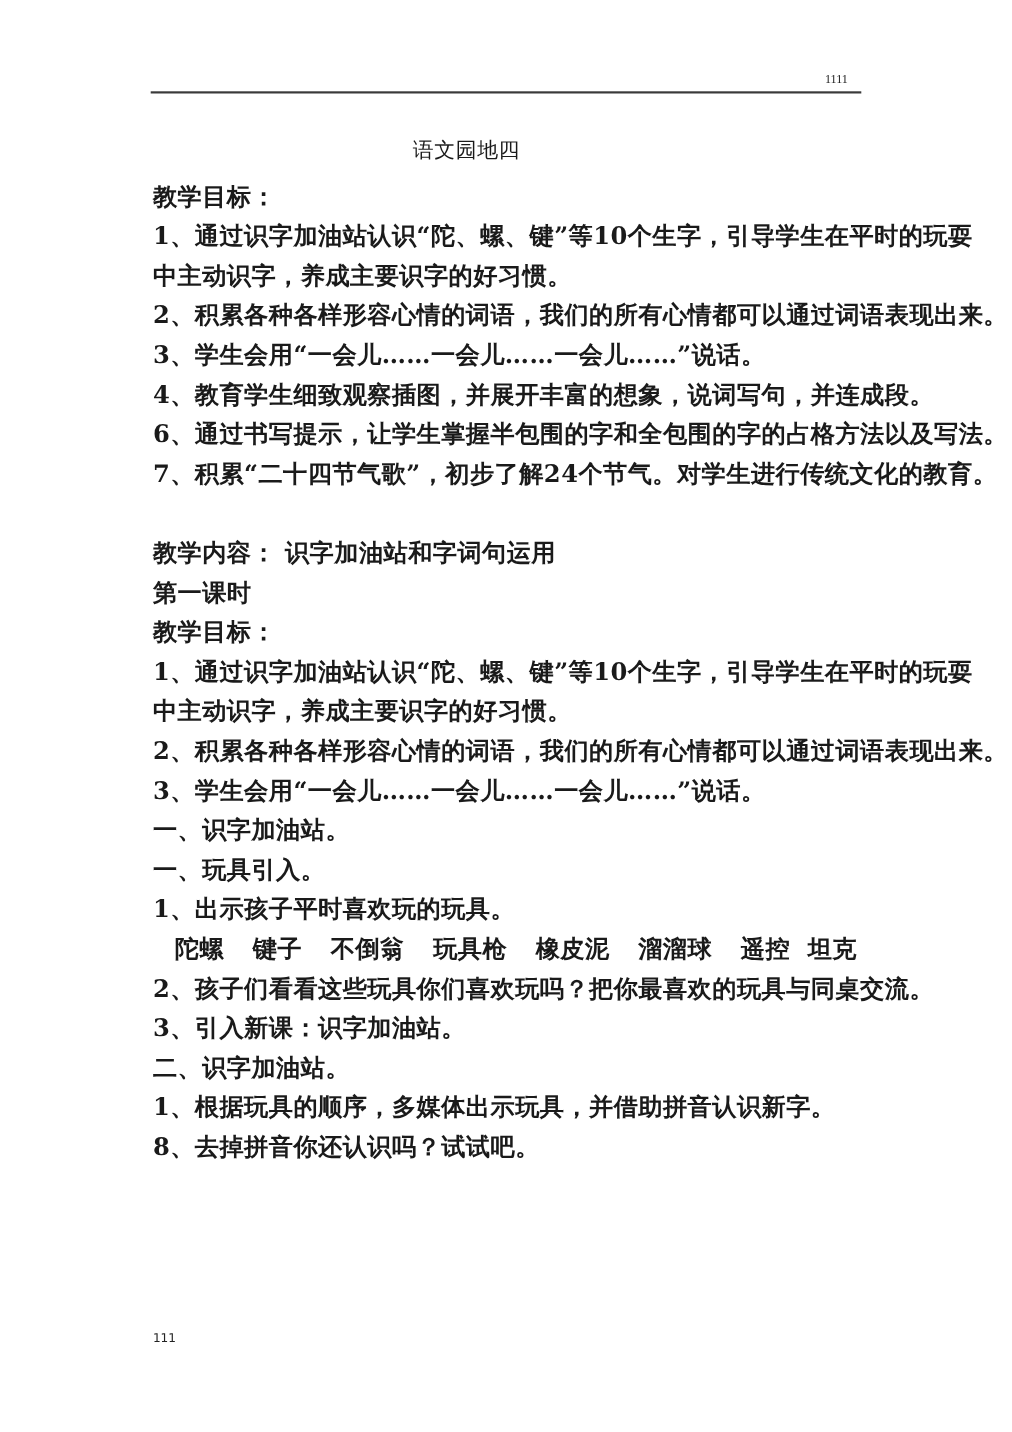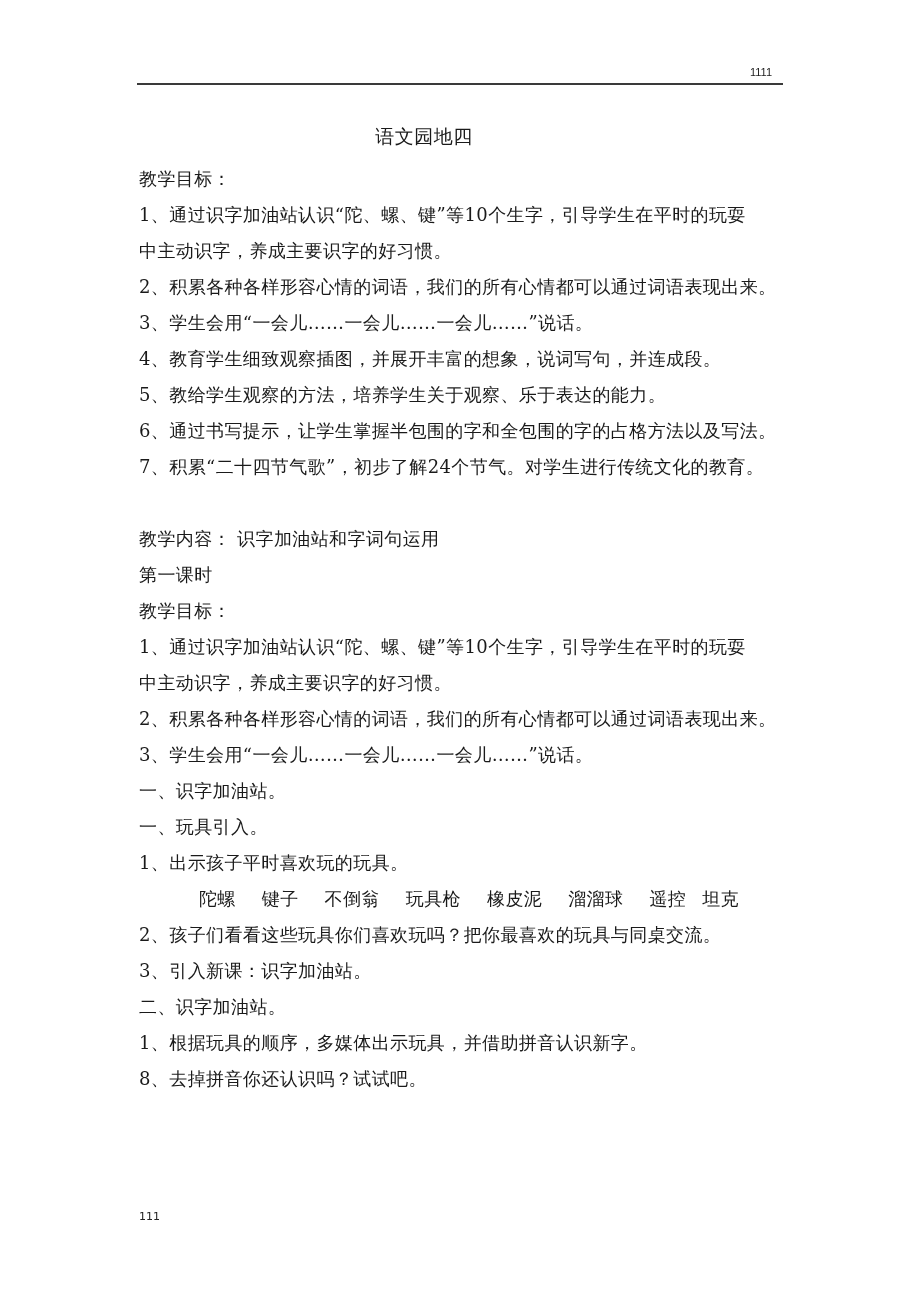--- a/index.html
+++ b/index.html
@@ -1,21 +1,21 @@
 <!DOCTYPE html>
 <html><head>
   <meta charset="utf-8">
   <style>
     html, body { margin: 0; padding: 0; background: #ffffff; }
     body { width: 920px; height: 1302px; position: relative; overflow: hidden; font-family: "DejaVu Serif", "Liberation Serif", serif; color: #1a1a1a; }
-    .header-num { position: absolute; top: 66px; left: 750px; font-family: Liberation Sans, sans-serif; font-size: 11px; color: #222; }
+    .header-num { position: absolute; top: 66px; left: 750px; font-family: Liberation Serif, serif; font-size: 11px; color: #222; }
     .header-rule { position: absolute; top: 83px; left: 137px; width: 646px; height: 2px; background: #3a3a3a; }
     .title { position: absolute; top: 124px; left: 0; width: 848px; text-align: center; font-size: 19px; letter-spacing: 0.5px; }
     .body { position: absolute; top: 168px; left: 139px; width: 660px; }
-    .line { height: 36px; line-height: 22px; font-size: 18px; white-space: nowrap; letter-spacing: 0.4px; }
+    .line { height: 36px; line-height: 22px; font-size: 22px; white-space: nowrap; letter-spacing: 0.4px; font-weight: bold; }
     .gap { height: 36px; }
     .toys { display: flex; gap: 0; justify-content: center; }
     .toy { margin-right: 26px; }
     .toy:last-child { margin-right: 0; }
     .footer-num { position: absolute; top: 1210px; left: 139px; font-family: "DejaVu Sans", "Liberation Sans", sans-serif; font-size: 11px; color: #222; }
   </style>
 </head>
 <body>
 
 <div class="header-num">1111</div>
@@ -23,21 +23,20 @@
 
 <div class="title">语文园地四</div>
 
 <div class="body">
   <div class="line">教学目标：</div>
   <div class="line">1、通过识字加油站认识“陀、螺、键”等10个生字，引导学生在平时的玩耍</div>
   <div class="line">中主动识字，养成主要识字的好习惯。</div>
   <div class="line">2、积累各种各样形容心情的词语，我们的所有心情都可以通过词语表现出来。</div>
   <div class="line">3、学生会用“一会儿……一会儿……一会儿……”说话。</div>
   <div class="line">4、教育学生细致观察插图，并展开丰富的想象，说词写句，并连成段。</div>
-  <div class="line">5、教给学生观察的方法，培养学生关于观察、乐于表达的能力。</div>
   <div class="line">6、通过书写提示，让学生掌握半包围的字和全包围的字的占格方法以及写法。</div>
   <div class="line">7、积累“二十四节气歌”，初步了解24个节气。对学生进行传统文化的教育。</div>
   <div class="gap"></div>
   <div class="line">教学内容：  识字加油站和字词句运用</div>
   <div class="line">第一课时</div>
   <div class="line">教学目标：</div>
   <div class="line">1、通过识字加油站认识“陀、螺、键”等10个生字，引导学生在平时的玩耍</div>
   <div class="line">中主动识字，养成主要识字的好习惯。</div>
   <div class="line">2、积累各种各样形容心情的词语，我们的所有心情都可以通过词语表现出来。</div>
   <div class="line">3、学生会用“一会儿……一会儿……一会儿……”说话。</div>

